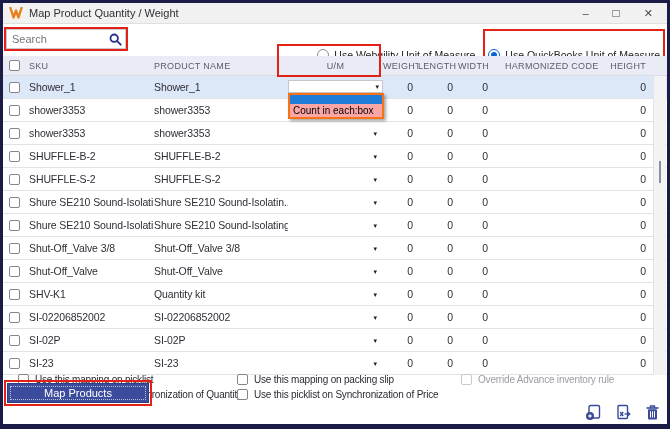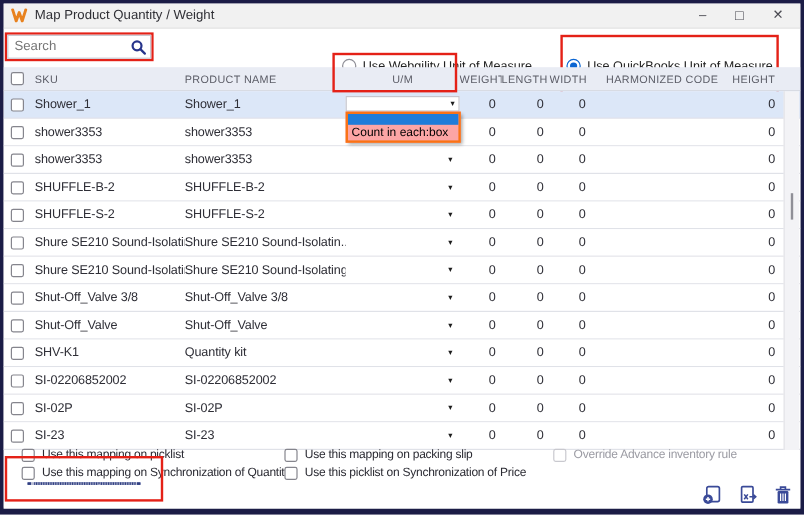--- a/index.html
+++ b/index.html
@@ -31,21 +31,21 @@
   
   .search-wrap { position:absolute; left:1px; top:3px; width:124px; height:24px; background:#fff; }
   .search-wrap input {
     width:100%; height:100%; border:1px solid #c9c9d1; background:#fff;
     font-family:"Liberation Sans",sans-serif; font-size:11px; color:#222;
     padding:0 20px 0 5px; outline:none;
   }
   .search-ico { position:absolute; right:4px; top:4px; width:13px; height:13px; }
 
   
-  .radio-row { position:absolute; right:18px; top:5px; display:flex; align-items:center; gap:24px; }
+  .radio-row { position:absolute; right:2px; top:5px; display:flex; align-items:center; gap:8px; }
   .radio-item { display:flex; align-items:center; gap:5px; font-size:10.5px; color:#222; white-space:nowrap; }
   .radio { width:12px; height:12px; border-radius:50%; border:1px solid #8e8e96; background:#fff; position:relative; flex-shrink:0; }
   .radio.on { border-color:#0a65d2; }
   .radio.on::after { content:""; position:absolute; left:2px; top:2px; width:6px; height:6px; border-radius:50%; background:#0a65d2; }
   .qb-box { display:flex; align-items:center; padding:18px 3px; }
 
   
   .table { position:absolute; left:0; top:32px; width:664px; height:319px; }
   .grid-cols { display:grid; grid-template-columns:26px 125px 134px 95px 35px 40px 35px 110px 48px 16px; align-items:center; }
   .thead {
@@ -89,21 +89,21 @@
   .vthumb { position:absolute; left:5px; top:85px; width:2px; height:22px; background:#8f8f97; }
 
   
   .um-hl { position:absolute; left:274px; top:-12px; width:104px; height:33px; z-index:30; pointer-events:none; }
 
   
   .chk-item { position:absolute; display:flex; align-items:center; gap:6px; font-size:10px; letter-spacing:-0.2px; color:#2b2b33; white-space:nowrap; }
   .chk-item.disabled { color:#9b9ba3; }
   .chk-item.disabled .cb { border-color:#c9c9cf; }
 
-  .map-hl { position:absolute; left:1px; top:356px; width:132px; height:26px; padding:17px; }
+  .map-hl { position:absolute; left:1px; top:356px; width:148px; height:26px; padding:1px; }
   .map-btn {
     width:100%; height:100%; background:#3c4c9c; border:1px solid #313f80; color:#fff;
     font-family:"Liberation Sans",sans-serif; font-size:11px; cursor:default;
     outline:1px dotted rgba(255,255,255,.65); outline-offset:-4px;
   }
 
   .action-icons { position:absolute; right:7px; top:380px; display:flex; gap:13px; align-items:center; }
   .action-icons svg { display:block; cursor:default; }
 </style>
 </head>

